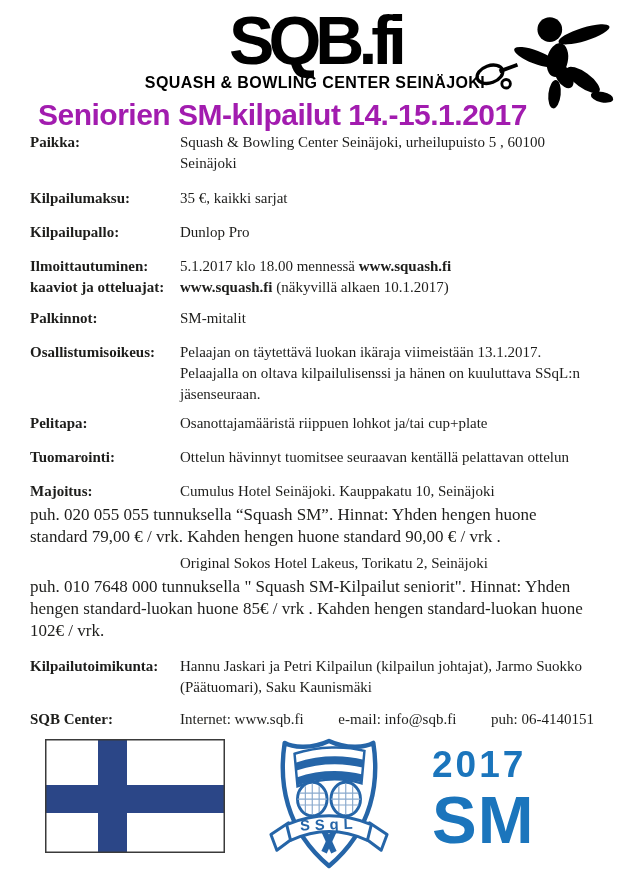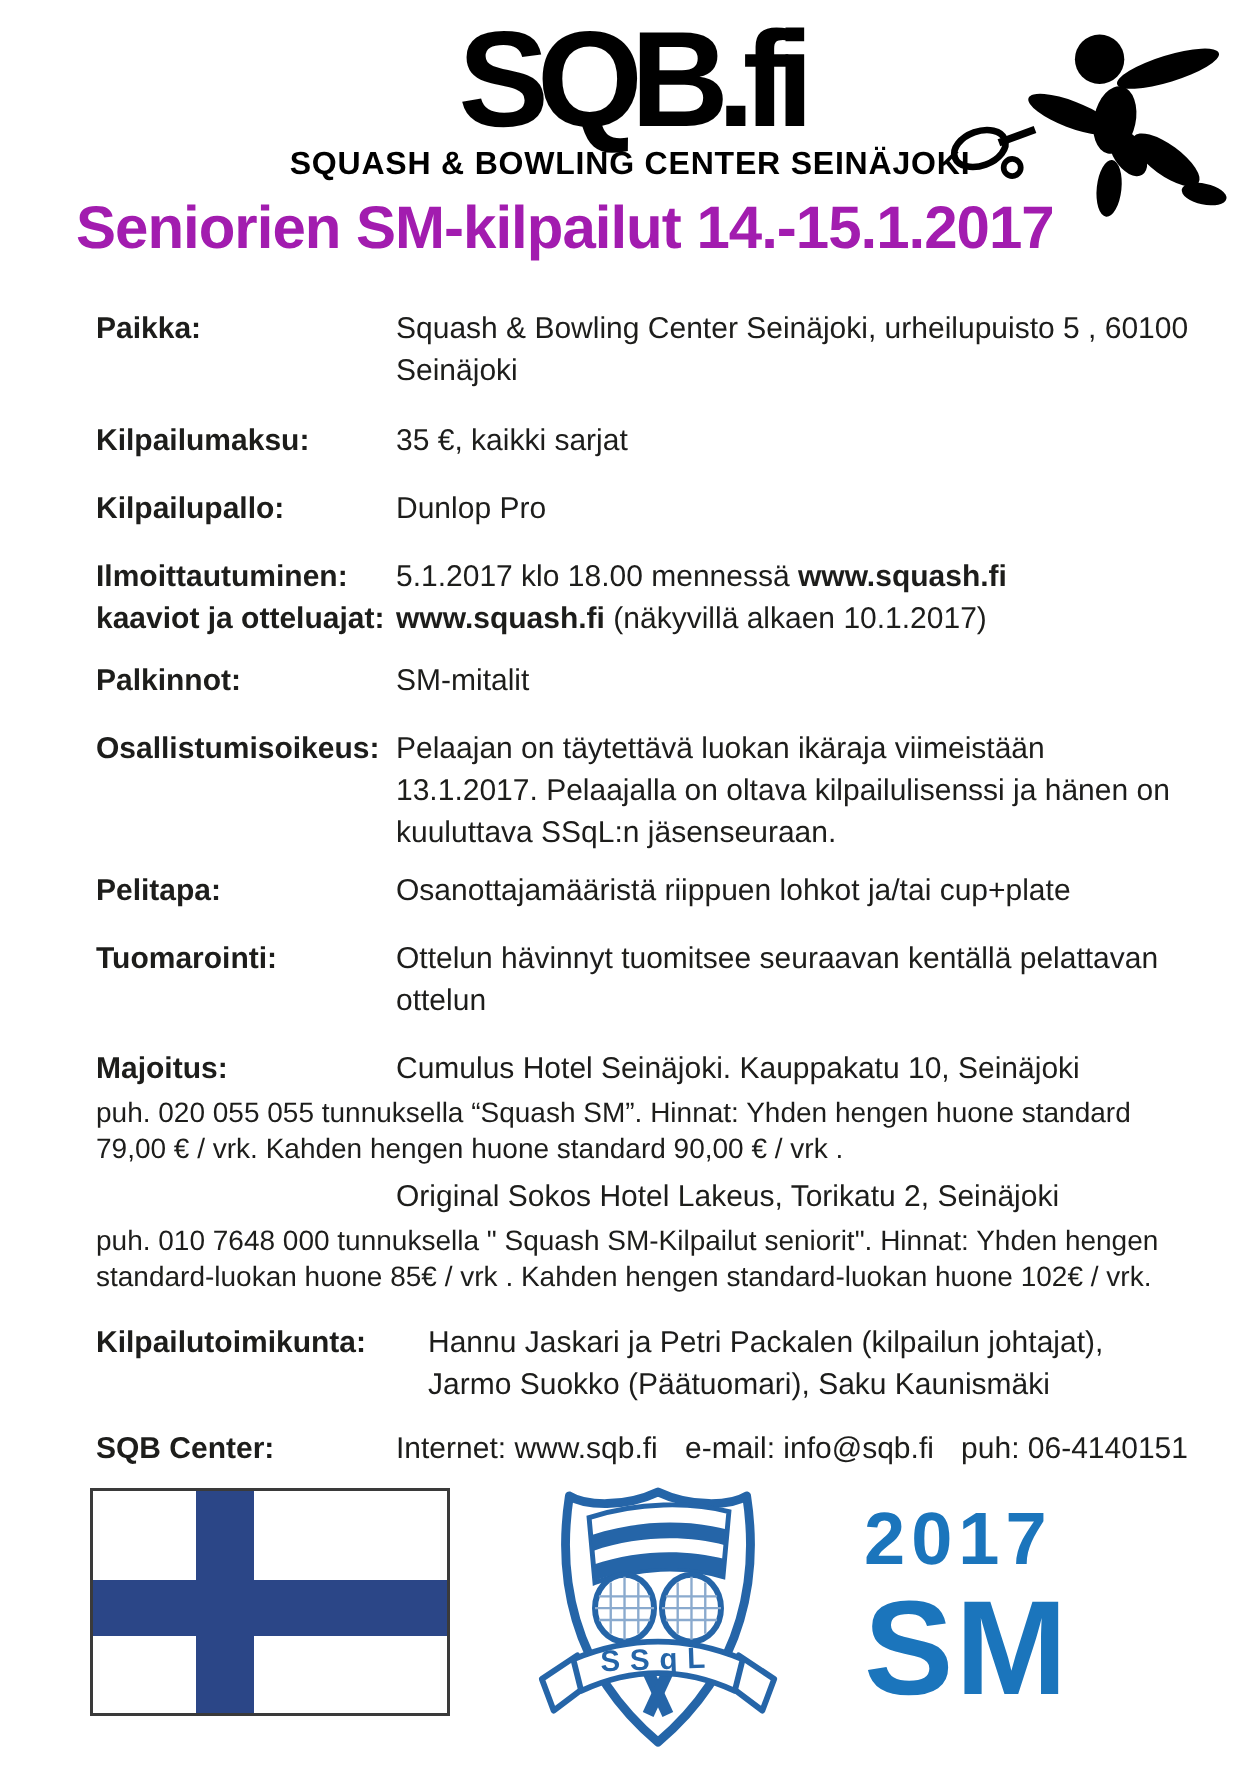--- a/index.html
+++ b/index.html
@@ -15,31 +15,31 @@
     color:#000;
   }
   .sqb-sub { font-size:16px; font-weight:bold; letter-spacing:0.4px; margin-top:1px; color:#000; }
   .player-svg { position:absolute; right:8px; top:6px; }
 
   .page-title {
     font-size:30px; font-weight:bold; letter-spacing:-0.5px;
     padding:0 38px; margin-top:6px; color:#a21caf;
   }
 
-  .rows { padding:0 34px 0 48px; margin-top:22px; font-size:15px; line-height:1.4; }
+  .rows { padding:0 34px 0 30px; font-size:15px; line-height:1.4;font-family:Liberation Serif, serif; }
   .row { display:flex; margin-bottom:13px; }
   .row .label { width:150px; flex:0 0 150px; font-weight:bold; }
   .row .value { flex:1; }
   .row.mb14 { margin-bottom:14px; }
   .row.mb10 { margin-bottom:10px; }
   .row.mb8  { margin-bottom:8px; }
   .row.mb2  { margin-bottom:2px; }
-  .row.mb11 { margin-bottom:11px;gap:16px; }
+  .row.mb11 { margin-bottom:11px; }
   .row.mb4  { margin-bottom:4px; }
-  .fineprint { font-size:14px; line-height:1.3; margin:0 0 5px 0; }
+  .fineprint { font-size:17px; line-height:1.3; margin:0 0 5px 0; }
   .fineprint.gap { margin-bottom:14px; }
   b { font-weight:bold; }
 
   .contact-value { display:flex; justify-content:space-between; padding-right:2px; }
 
   .footer-logos {
     display:flex; align-items:flex-start; justify-content:space-between;
     padding:0 22px 0 45px; margin-top:2px;
   }
   .flag-wrap { margin-top:5px; }
@@ -130,21 +130,21 @@
   </div>
   <div class="fineprint">puh. 020 055 055 tunnuksella “Squash SM”. Hinnat: Yhden hengen huone standard 79,00 € / vrk. Kahden hengen huone standard 90,00 € / vrk .</div>
   <div class="row mb2">
     <div class="label"></div>
     <div class="value">Original Sokos Hotel Lakeus, Torikatu 2, Seinäjoki</div>
   </div>
   <div class="fineprint gap">puh. 010 7648 000 tunnuksella " Squash SM-Kilpailut seniorit". Hinnat: Yhden hengen standard-luokan huone 85€ / vrk .  Kahden hengen standard-luokan huone 102€ / vrk.</div>
 
   <div class="row mb11">
     <div class="label">Kilpailutoimikunta:</div>
-    <div class="value">Hannu Jaskari ja Petri Packalen (kilpailun johtajat), Jarmo Suokko (Päätuomari), Saku Kaunismäki</div>
+    <div class="value">Hannu Jaskari ja Petri Kilpailun (kilpailun johtajat), Jarmo Suokko (Päätuomari), Saku Kaunismäki</div>
   </div>
 
   <div class="row mb4">
     <div class="label">SQB Center:</div>
     <div class="value contact-value">
       <span>Internet: www.sqb.fi</span>
       <span>e-mail: info@sqb.fi</span>
       <span>puh: 06-4140151</span>
     </div>
   </div>

